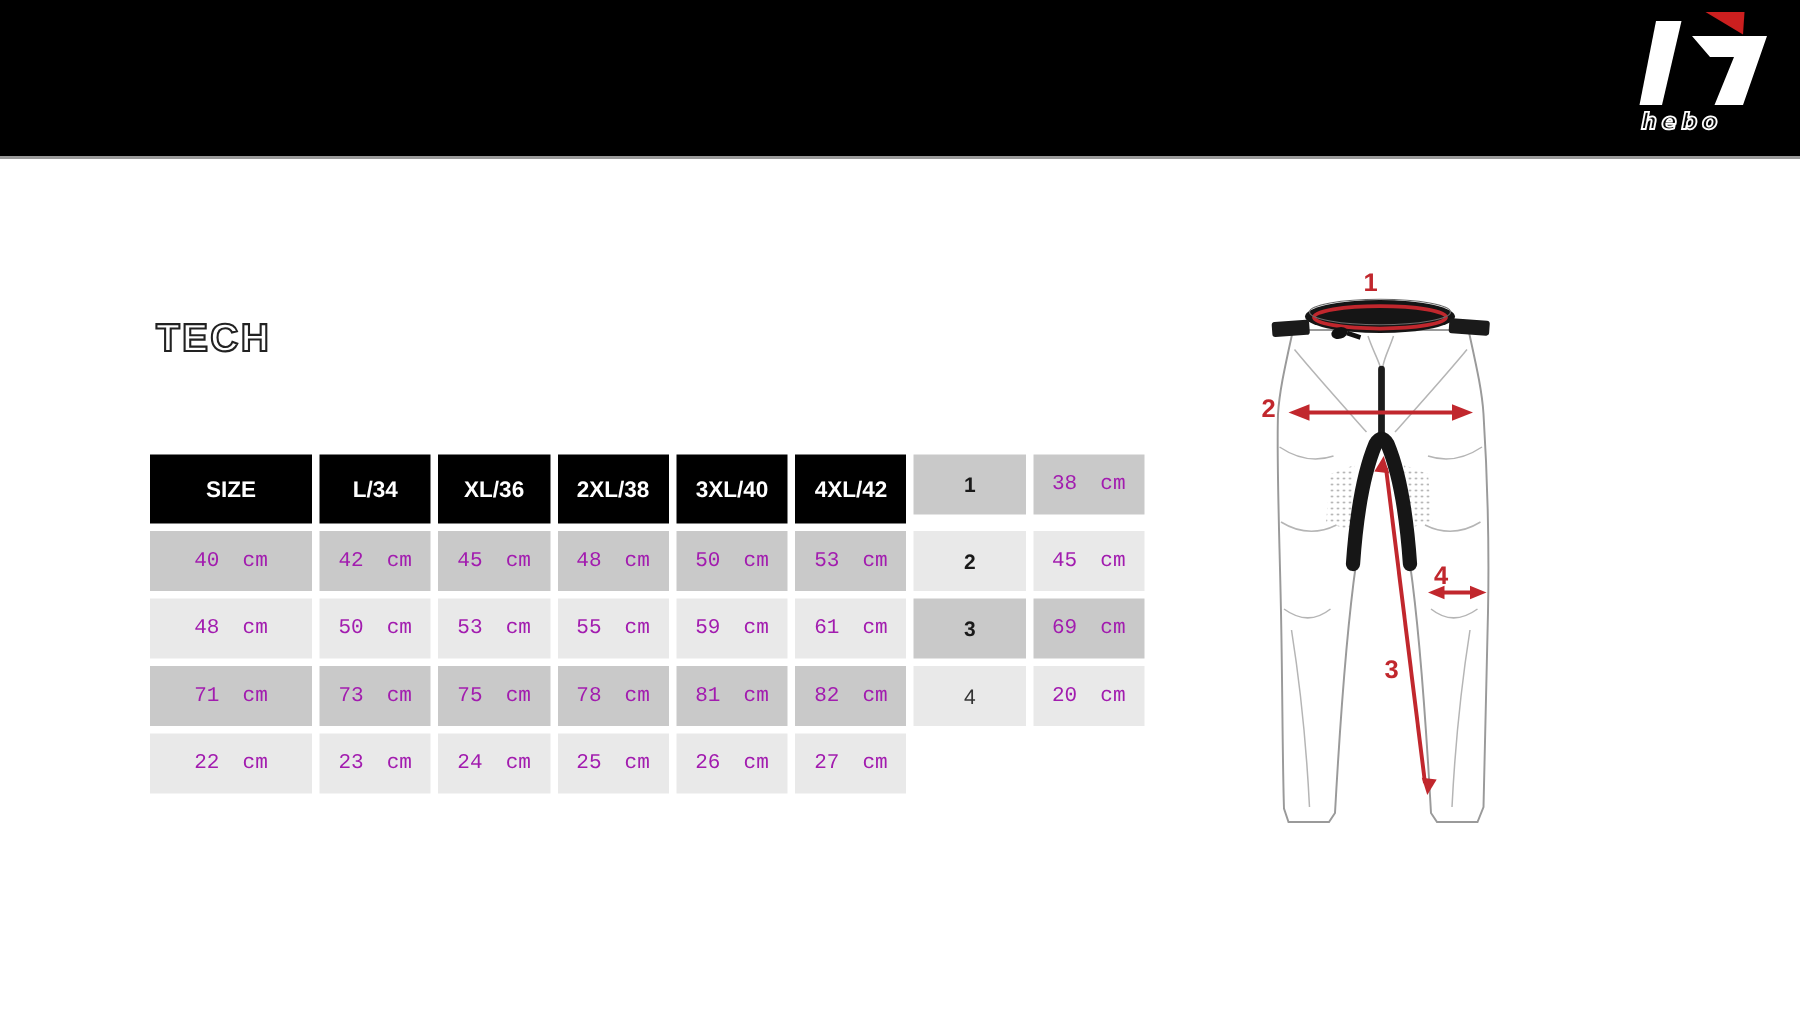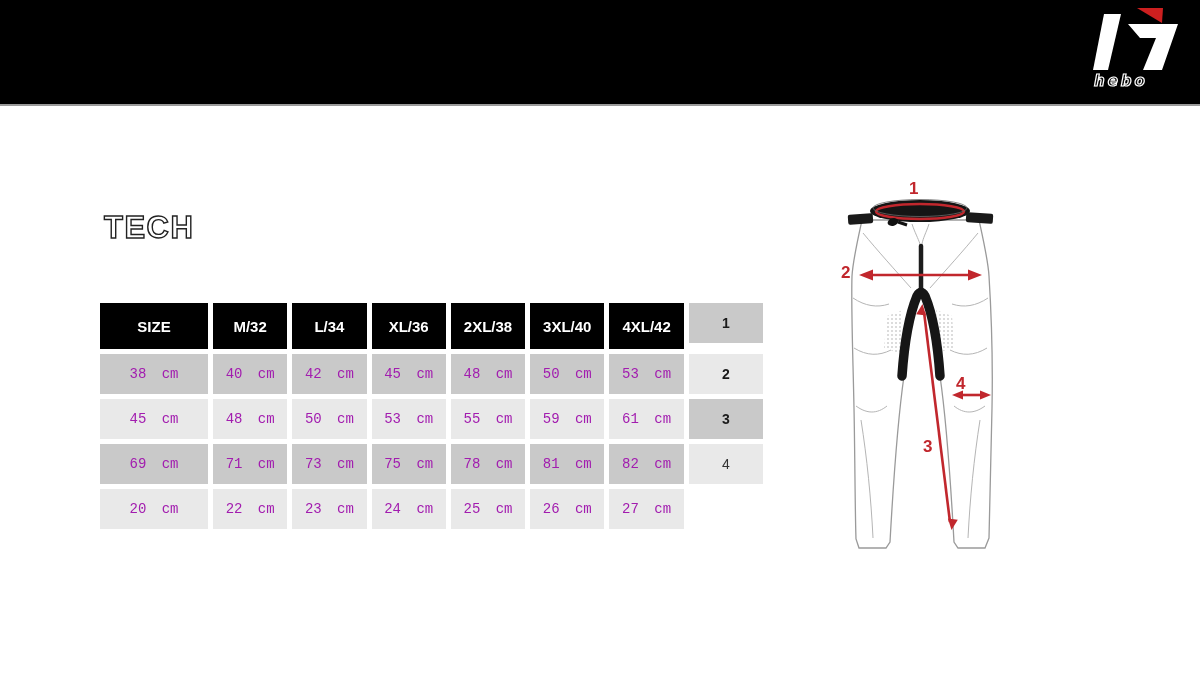--- a/index.html
+++ b/index.html
@@ -3,21 +3,21 @@
 <meta charset="utf-8">
 <style>
   html,body{margin:0;padding:0;background:#ffffff;}
   .screen{position:relative;width:1200px;height:674px;background:#ffffff;overflow:hidden;
           font-family:"Liberation Sans",sans-serif;}
   
   .topbar{position:absolute;left:0;top:0;width:1200px;height:104px;background:#000;
           border-bottom:2px solid #9a9a9a;}
   .logo{position:absolute;left:1090px;top:5px;width:96px;height:92px;}
   
-  .title{position:absolute;left:104px;top:210px;font-size:31px;font-weight:700;letter-spacing:1.5px;
+  .title{position:absolute;left:104px;top:210px;font-size:26px;font-weight:700;letter-spacing:1.5px;
          color:#222;-webkit-text-fill-color:rgba(255,255,255,.92);-webkit-text-stroke:1.4px #222;}
   .subtitle{position:absolute;left:104px;top:246px;font-size:25px;font-weight:400;
             color:#141414;letter-spacing:.5px;}
   
   .size-table{position:absolute;left:100px;top:303px;width:663px;display:grid;
               grid-template-columns:108px repeat(7,1fr);gap:5px;}
   .hcell{background:#000;color:#fff;height:46px;display:flex;align-items:center;justify-content:center;
          font-weight:700;font-size:15px;}
   .cell{height:40px;display:flex;align-items:center;justify-content:center;
         font-family:Liberation Mono, monospace;font-size:14px;color:#a21caf;
@@ -48,21 +48,20 @@
       <polygon points="38,19 88,19 72,65 53,65 66,33 50,33" fill="#ffffff"></polygon>
       <polygon points="47,3 73,3 72,18" fill="#cc1f1f"></polygon>
       <text x="4" y="81" font-family="DejaVu Sans, sans-serif" font-size="15" font-weight="bold" font-style="italic" letter-spacing="3" fill="#0a0a0a" stroke="#ffffff" stroke-width="1.2">hebo</text>
     </svg>
   </div>
 
   <div class="title">TECH</div>
 
   <div class="size-table">
     <div class="hcell">SIZE</div>
-    <div class="hcell">M/32</div>
     <div class="hcell">L/34</div>
     <div class="hcell">XL/36</div>
     <div class="hcell">2XL/38</div>
     <div class="hcell">3XL/40</div>
     <div class="hcell">4XL/42</div>
 
     <div class="cell lcell row-dark">1</div>
     <div class="cell row-dark">38 cm</div>
     <div class="cell row-dark">40 cm</div>
     <div class="cell row-dark">42 cm</div>

